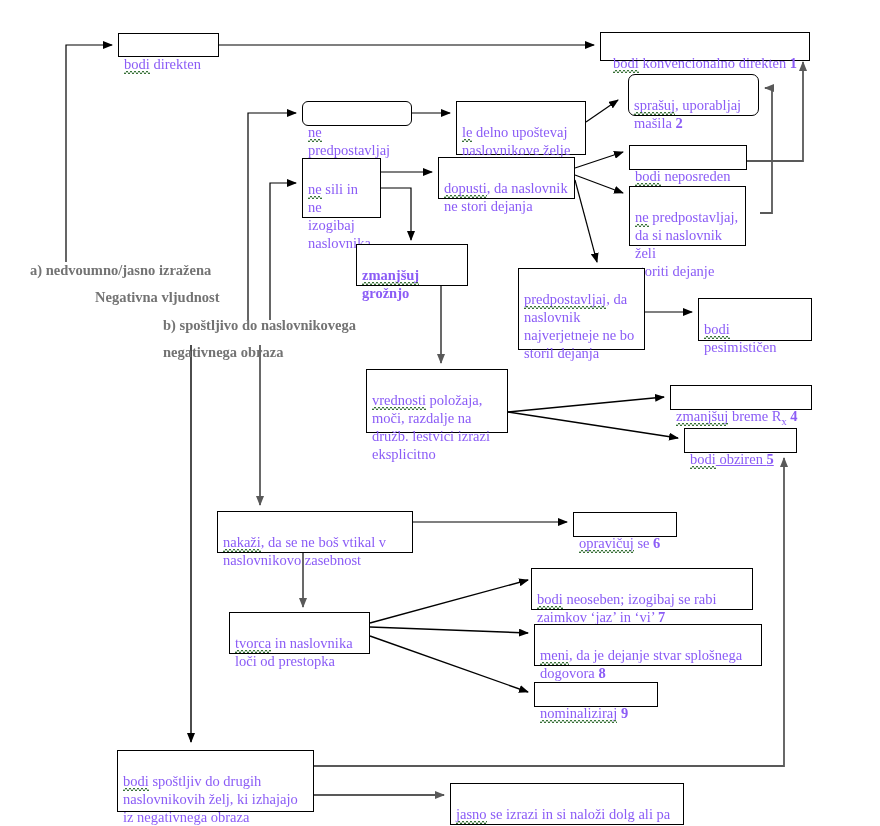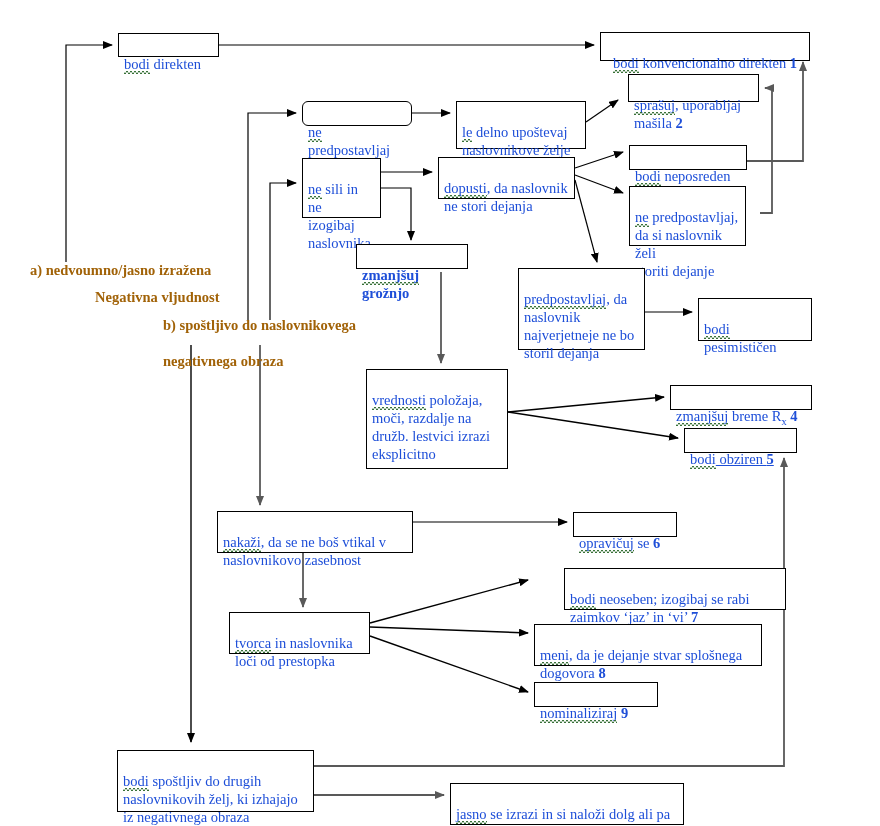--- a/index.html
+++ b/index.html
@@ -16,32 +16,32 @@
     overflow: hidden;
   }
   .node {
     position: absolute;
     box-sizing: border-box;
     border: 1px solid #000000;
     background: #ffffff;
     font-family: "Liberation Serif", "DejaVu Serif", serif;
     font-size: 14.5px;
     line-height: 18px;
-    color: #1d4ed8;
+    color: #8b5cf6;
     padding: 3px 5px 3px 5px;
     white-space: pre-line;
     z-index: 3;
   }
   .label {
     position: absolute;
     font-family: "Liberation Serif", "DejaVu Serif", serif;
     font-weight: bold;
     font-size: 14.5px;
     line-height: 18px;
-    color: #a16207;
+    color: #737373;
     white-space: pre;
     z-index: 4;
   }
   
   .sq {
     position: relative;
     display: inline-block;
   }
   .sq::after {
     content: "";
@@ -194,26 +194,26 @@
   </div>
 
   <div class="node" style="left:600px; top:32px; width:210px; height:29px;text-align:center;">
     <span class="sq">bodi</span><span> konvencionalno direkten </span><span class="num">1</span>
   </div>
 
   <div class="node" style="left:302px; top:101px; width:110px; height:25px;border-radius:6px;">
     <span class="sq">ne</span><span> predpostavljaj</span>
   </div>
 
-  <div class="node" style="left:456px; top:101px; width:130px; height:48px;">
+  <div class="node" style="left:456px; top:101px; width:130px; height:54px;">
     <span class="sq">le</span><span> delno upoštevaj
 naslovnikove želje</span>
   </div>
 
-  <div class="node" style="left:628px; top:74px; width:131px; height:28px;">
+  <div class="node" style="left:628px; top:74px; width:131px; height:42px;border-radius:7px;">
     <span class="sq">sprašuj</span><span>, uporabljaj
 mašila </span><span class="num">2</span>
   </div>
 
   <div class="node" style="left:302px; top:158px; width:79px; height:60px;">
     <span class="sq">ne</span><span> sili in ne
 izogibaj
 naslovnika</span>
   </div>
 
@@ -225,37 +225,37 @@
   <div class="node" style="left:629px; top:145px; width:118px; height:25px;">
     <span class="sq">bodi</span><span> neposreden</span>
   </div>
 
   <div class="node" style="left:629px; top:186px; width:117px; height:60px;">
     <span class="sq">ne</span><span> predpostavljaj,
 da si naslovnik želi
 storiti dejanje</span>
   </div>
 
-  <div class="node" style="left:356px; top:244px; width:112px; height:25px;font-weight:bold;">
+  <div class="node" style="left:356px; top:244px; width:112px; height:42px;font-weight:bold;">
     <span class="sq">zmanjšuj</span><span> grožnjo</span>
   </div>
 
   <div class="node" style="left:518px; top:268px; width:127px; height:82px;">
     <span class="sq">predpostavljaj</span><span>, da
 naslovnik
 najverjetneje ne bo
 storil dejanja</span>
   </div>
 
   <div class="node" style="left:698px; top:298px; width:114px; height:43px;">
     <span class="sq">bodi</span><span>
 pesimističen</span>
   </div>
 
-  <div class="node" style="left:366px; top:369px; width:142px; height:100px;">
+  <div class="node" style="left:366px; top:369px; width:142px; height:64px;">
     <span class="sq">vrednosti</span><span> položaja,
 moči, razdalje na
 družb. lestvici izrazi
 eksplicitno</span>
   </div>
 
   <div class="node" style="left:670px; top:385px; width:142px; height:25px;">
     <span class="sq">zmanjšuj</span><span> breme R</span><sub>x</sub><span>  </span><span class="num">4</span>
   </div>
 
@@ -270,21 +270,21 @@
 
   <div class="node" style="left:573px; top:512px; width:104px; height:25px;">
     <span class="sq">opravičuj</span><span> se  </span><span class="num">6</span>
   </div>
 
   <div class="node" style="left:229px; top:612px; width:141px; height:42px;">
     <span class="sq">tvorca</span><span> in naslovnika
 loči od prestopka</span>
   </div>
 
-  <div class="node" style="left:564px; top:568px; width:222px; height:42px;">
+  <div class="node" style="left:531px; top:568px; width:222px; height:42px;">
     <span class="sq">bodi</span><span> neoseben; izogibaj se rabi
 zaimkov ‘jaz’ in ‘vi’  </span><span class="num">7</span>
   </div>
 
   <div class="node" style="left:534px; top:624px; width:228px; height:42px;">
     <span class="sq">meni</span><span>, da je dejanje stvar splošnega
 dogovora  </span><span class="num">8</span>
   </div>
 
   <div class="node" style="left:534px; top:682px; width:124px; height:25px;">
@@ -301,15 +301,15 @@
     <span class="sq">jasno</span><span> se izrazi in si naloži dolg ali pa
 naloži dolg naslovniku  </span><span class="num">10</span>
   </div>
 
   <div class="label" style="left:30px; top:261px;">a) nedvoumno/jasno izražena</div>
 
   <div class="label" style="left:95px; top:288px;">Negativna vljudnost</div>
 
   <div class="label" style="left:163px; top:316px;">b) spoštljivo do naslovnikovega</div>
 
-  <div class="label" style="left:163px; top:343px;margin-top:9px;">negativnega obraza</div>
+  <div class="label" style="left:163px; top:343px;">negativnega obraza</div>
 
 </div>
 
 </body></html>

